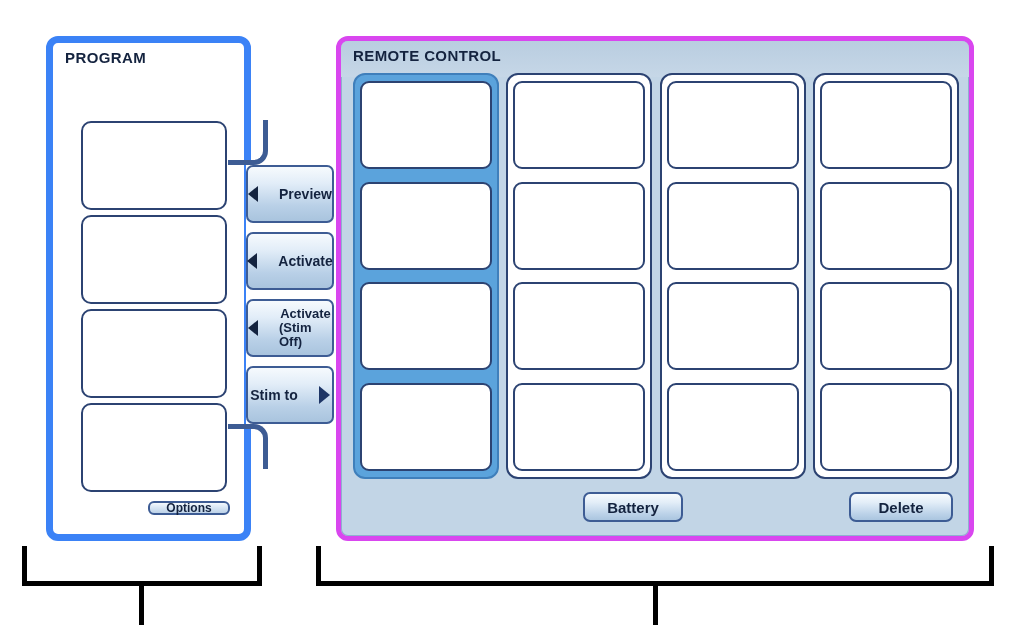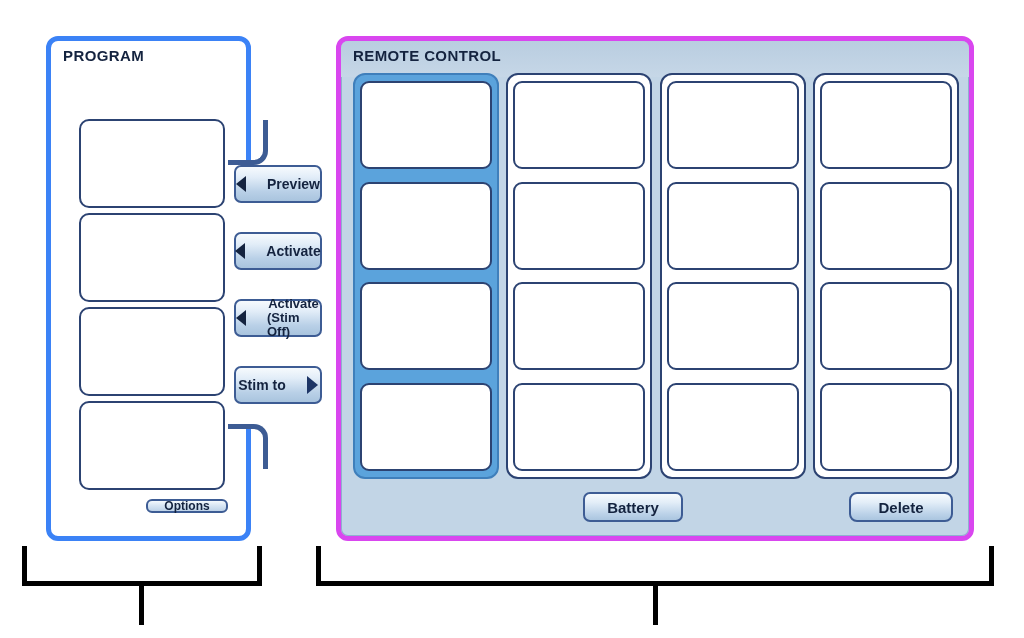--- a/index.html
+++ b/index.html
@@ -11,21 +11,21 @@
     overflow:hidden;
     -webkit-font-smoothing:none;
   }
 
   
   #program-panel{
     position:absolute;
     left:46px;top:36px;
     width:205px;height:505px;
     background:#ffffff;
-    border:5px solid #3b82f6;
+    border:7px solid #3b82f6;
     border-radius:12px;
     box-sizing:border-box;
     z-index:3;
   }
   #notch-top{
     position:absolute;
     left:228px;top:120px;
     width:40px;height:45px;
     border-right:5px solid #3d5c94;
     border-bottom:5px solid #3d5c94;
@@ -127,22 +127,22 @@
 
   
   #button-strip{
     position:absolute;
     left:234px;top:165px;
     width:92px;height:255px;
     z-index:6;
   }
   .strip-button{
     position:absolute;
-    left:0;
-    width:88px;height:38px;
+    left:12px;
+    width:88px;height:58px;
     background:linear-gradient(to bottom,#f6fafd 0%,#e2edf8 30%,#b9d0e7 72%,#a9c4de 100%);
     border:2px solid #3d5c94;
     border-radius:7px;
     box-sizing:border-box;
     display:flex;align-items:center;justify-content:center;
     font-size:14px;font-weight:bold;color:#14233f;
     cursor:pointer;
     gap:16px;
   }
   #btn-preview{top:0px;}
@@ -237,21 +237,21 @@
     background:linear-gradient(to bottom,#f6fafd 0%,#e3eef8 32%,#bdd3e9 75%,#aac5df 100%);
     border:2px solid #3d5c94;
     border-radius:7px;
     box-sizing:border-box;
     display:flex;align-items:center;justify-content:center;
     font-size:15px;font-weight:bold;color:#14233f;
     cursor:pointer;
   }
   #bar-program-database{left:8px;width:196px;}
   #bar-battery{left:230px;width:100px;}
-  #bar-delete{right:6px;width:104px;border-radius:8px;}
+  #bar-delete{right:6px;width:104px;}
 
   
   .bracket{
     position:absolute;
     border-left:5px solid #000000;
     border-right:5px solid #000000;
     border-bottom:5px solid #000000;
     box-sizing:border-box;
     height:40px;
   }

